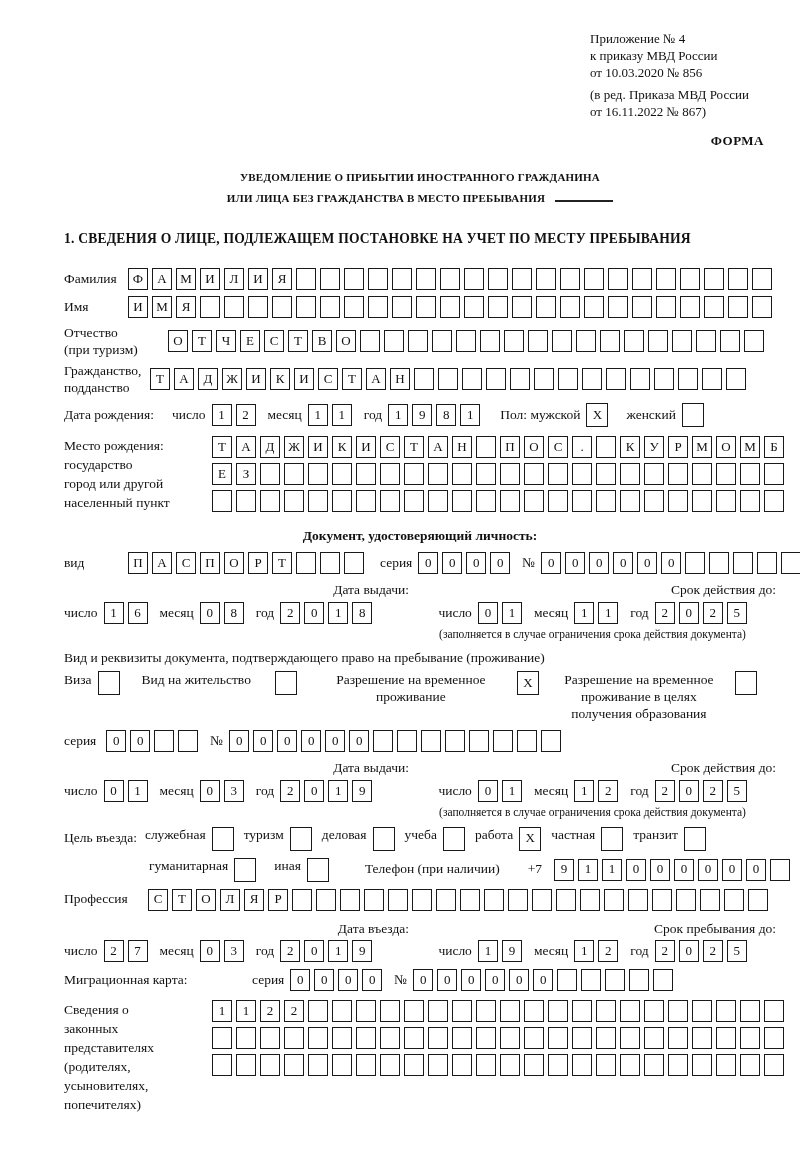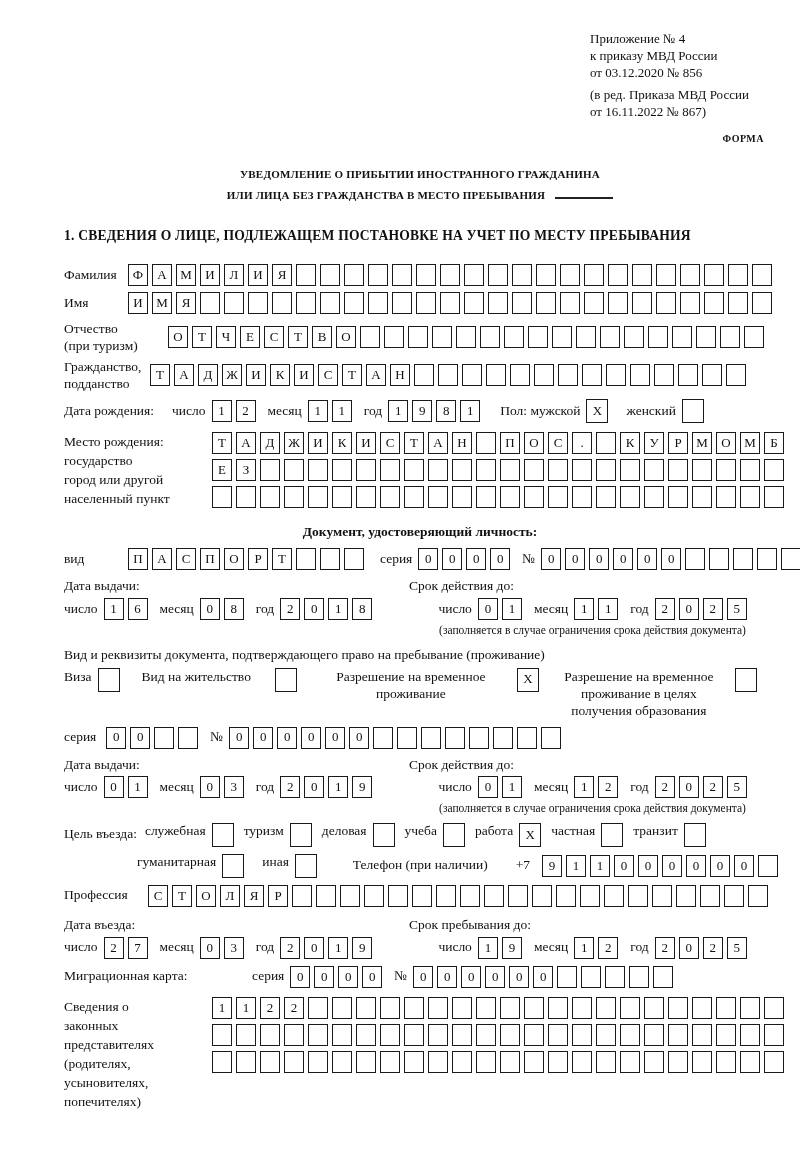--- a/index.html
+++ b/index.html
@@ -7,21 +7,21 @@
   body {
     width:800px; height:1163px; overflow:hidden;
     color:#111; font-family:"Liberation Serif","DejaVu Serif",serif;
     font-size:13.5px; line-height:1.25;
   }
   .page { width:800px; height:1163px; padding:30px 24px 10px 64px; }
 
   
   .appendix { margin-left:auto; width:186px; font-size:13px; line-height:17px; }
   .appendix .gap { height:5px; }
-  .forma { text-align:right; padding-right:12px; font-weight:bold; font-size:10px; margin-top:13px; letter-spacing:.5px; }
+  .forma { text-align:right; padding-right:12px; font-weight:bold; font-size:13px; margin-top:13px; letter-spacing:.5px; }
 
   
   .title { text-align:center; font-weight:bold; font-size:11px; margin-top:18px; line-height:21px; letter-spacing:.2px; }
   .blank-line { display:inline-block; width:58px; border-bottom:2px solid #222; height:12px; margin-left:10px; }
 
   .sec-heading { font-weight:bold; font-size:13.6px; margin-top:22px; letter-spacing:.2px; }
 
   
   .cells { display:inline-flex; gap:4px; flex:none; }
   .cell {
@@ -43,51 +43,51 @@
   .dlbl { flex:none; margin:0 6px 0 12px; }
   .dlbl.first { margin-left:0; }
   .rows-stack { display:flex; flex-direction:column; gap:5px; }
 
   .center-bold { text-align:center; font-weight:bold; margin:10px 0 7px 0; }
 
   
   .dates { display:flex; align-items:flex-start; margin-bottom:7px; }
   .date-col.left { width:345px; flex:none; }
   .date-col.right { flex:1; }
-  .date-head { text-align:left; margin-bottom:3px; }
+  .date-head { text-align:right; margin-bottom:3px; }
   .date-line { display:flex; align-items:center; }
   .date-note { text-align:center; font-size:11.5px; margin-top:3px; white-space:nowrap; }
 
   .para { margin:4px 0 3px 0; line-height:19px; }
 
   .opts { display:flex; align-items:flex-start; margin:4px 0 8px 0; }
   .opt { display:flex; align-items:flex-start; }
   .opt .olbl { line-height:17px; }
   .opt .cells { margin-left:10px; margin-top:0; }
   .olbl.wide2 { width:192px; text-align:center; }
   .olbl.wide3 { width:172px; text-align:center; }
 
   .purpose { display:flex; align-items:center; margin-bottom:7px; flex-wrap:nowrap; }
   .purpose .plbl { flex:none; margin-right:8px; }
   .purpose .cells { margin-left:6px; margin-right:10px; }
-  .indent85 { margin-left:85px;justify-content:center; }
+  .indent85 { margin-left:85px; }
 
   .reps { display:flex; align-items:flex-start; margin-top:4px; }
   .reps .note { text-align:center; font-weight:bold; font-size:12.3px; margin-top:12px; white-space:nowrap; }
   .label-stack { display:flex; flex-direction:column; line-height:19px; }
 </style>
 </head>
 <body>
 
 <div class="page">
 
   <div class="appendix">
     <div>Приложение № 4</div>
     <div>к приказу МВД России</div>
-    <div>от 03.12.2020 № 856</div>
+    <div>от 10.03.2020 № 856</div>
     <div class="gap"></div>
     <div>(в ред. Приказа МВД России</div>
     <div>от 16.11.2022 № 867)</div>
   </div>
 
   <div class="forma">ФОРМА</div>
 
   <div class="title">
     <div>УВЕДОМЛЕНИЕ О ПРИБЫТИИ ИНОСТРАННОГО ГРАЖДАНИНА</div>
     <div><span>ИЛИ ЛИЦА БЕЗ ГРАЖДАНСТВА В МЕСТО ПРЕБЫВАНИЯ</span><span class="blank-line"></span></div>

